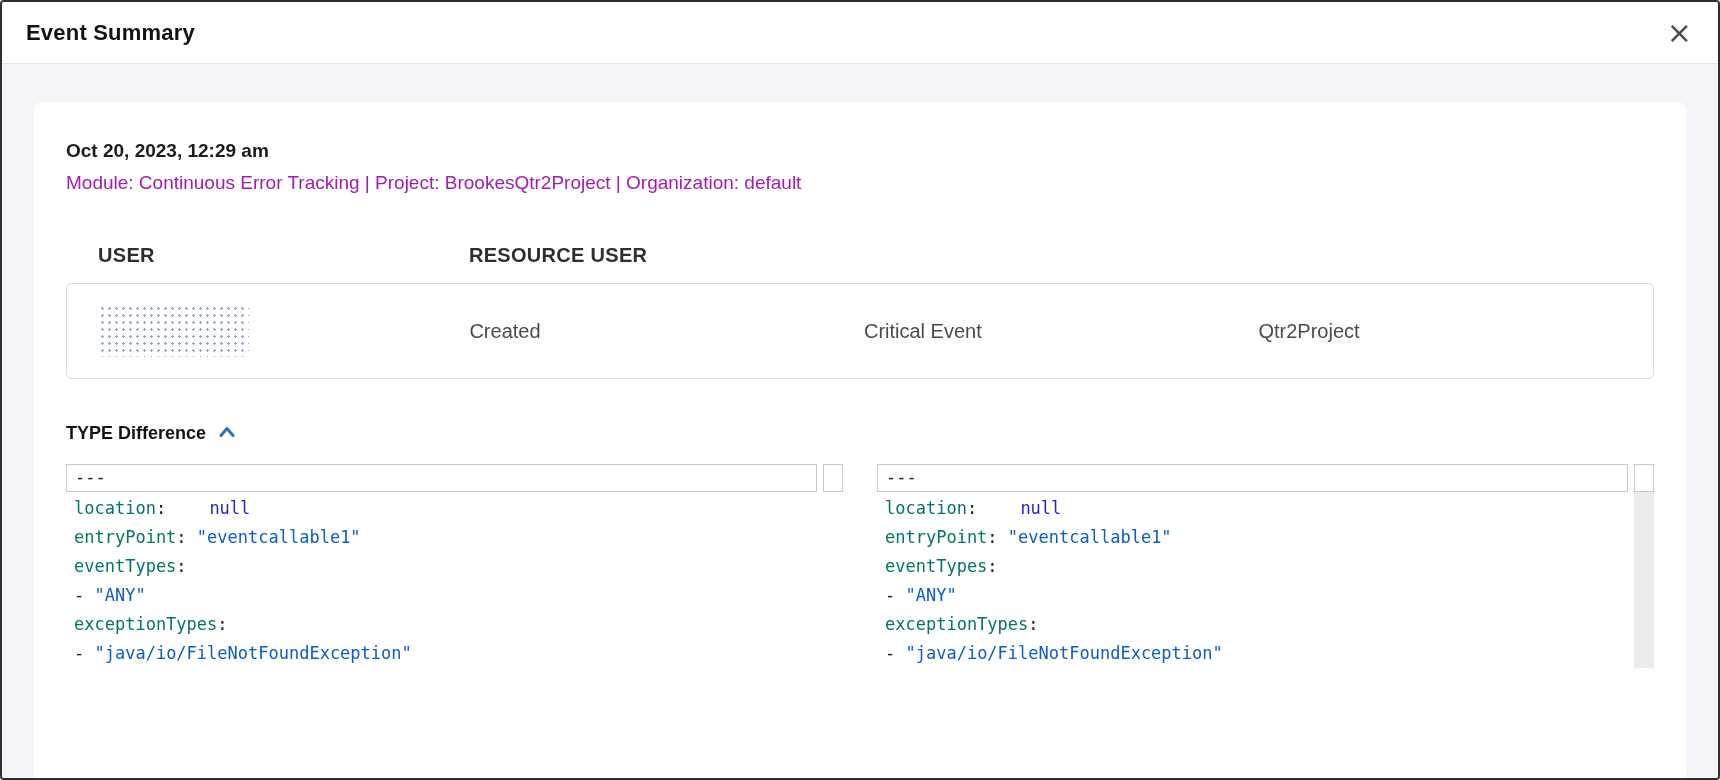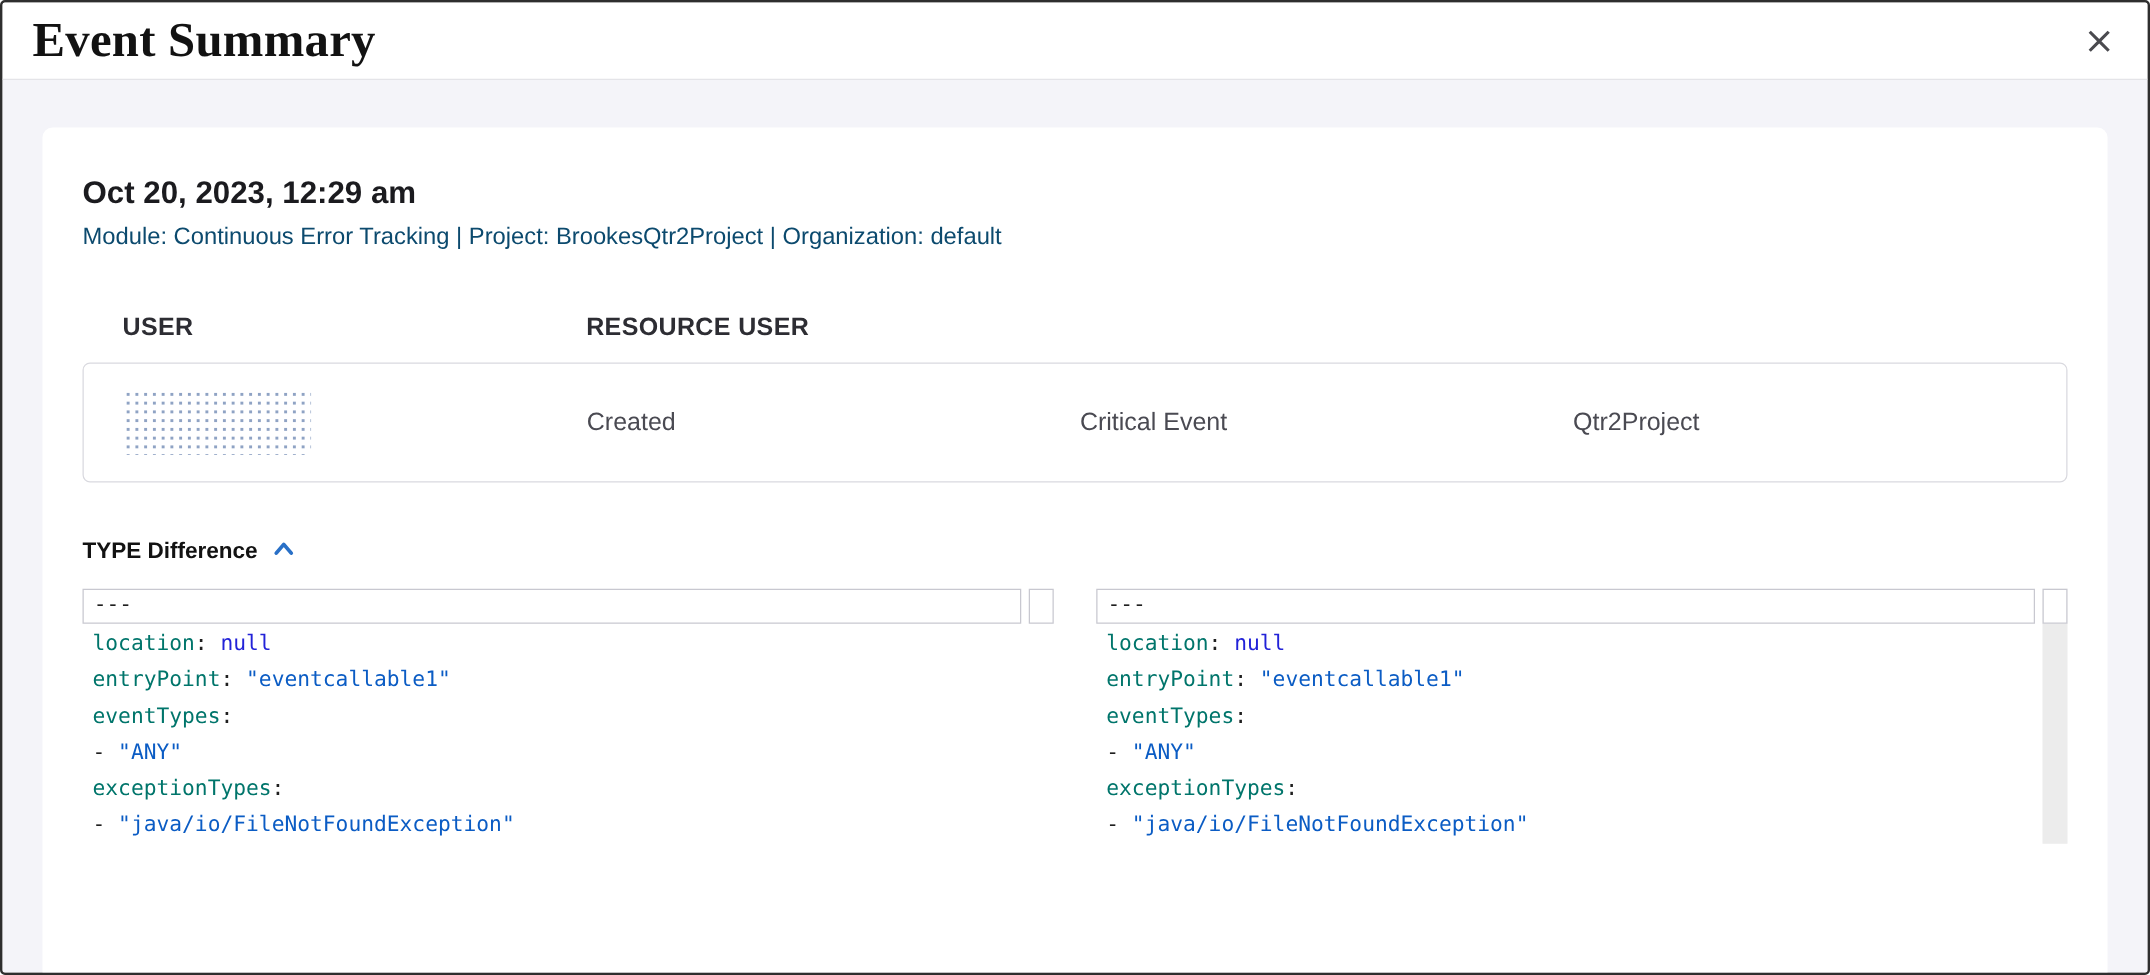--- a/index.html
+++ b/index.html
@@ -17,25 +17,24 @@
   .modal-header {
     height: 62px;
     display: flex;
     align-items: center;
     justify-content: space-between;
     padding: 0 26px 0 24px;
     background: #ffffff;
     border-bottom: 1px solid #e4e4e8;
   }
   .modal-title {
-    font-size: 39px;
+    font-size: 22px;
     font-weight: 700;
     color: #121212;
     letter-spacing: 0.2px;
-    font-family: Liberation Serif, serif;
   }
   .close-btn {
     font-size: 30px;
     line-height: 1;
     color: #4a4a4f;
     cursor: pointer;
     background: none;
     border: none;
     font-family: "DejaVu Sans", sans-serif;
   }
@@ -48,28 +47,28 @@
     overflow: hidden;
   }
   .card {
     background: #ffffff;
     border-radius: 8px;
     padding: 38px 32px;
     min-height: 720px;
   }
 
   .event-timestamp {
-    font-size: 25px;
+    font-size: 19px;
     font-weight: 700;
     color: #1b1b1f;
   }
   .event-meta {
     margin-top: 10px;
     font-size: 19px;
-    color: #0c4a6e;
+    color: #a21caf;
   }
 
   
   .table-headers {
     margin-top: 50px;
     display: grid;
     grid-template-columns: 1.02fr 1fr 1fr 1fr;
     font-size: 20px;
     font-weight: 700;
     letter-spacing: 0.3px;
@@ -155,21 +154,21 @@
   .code-panel.right .scroll-gutter { background: #ececec; }
   .gutter-thumb {
     height: 28px;
     border: 1px solid #c8c8d0;
     background: #ffffff;
   }
 
   .tok-plain  { color: var(--tok-plain, #1f1f1f); }
   .tok-key    { color: var(--tok-key, #00756b); }
   .tok-string { color: var(--tok-string, #0b5cc4); }
-  .tok-null   { color: var(--tok-null, #2222d8); }
+  .tok-null   { color: var(--tok-null, #2222d8); margin-left: 33px; }
 </style>
 </head>
 <body>
 
 <div class="modal-header">
   <div class="modal-title">Event Summary</div>
   <button class="close-btn">×</button>
 </div>
 
 <div class="modal-body">

